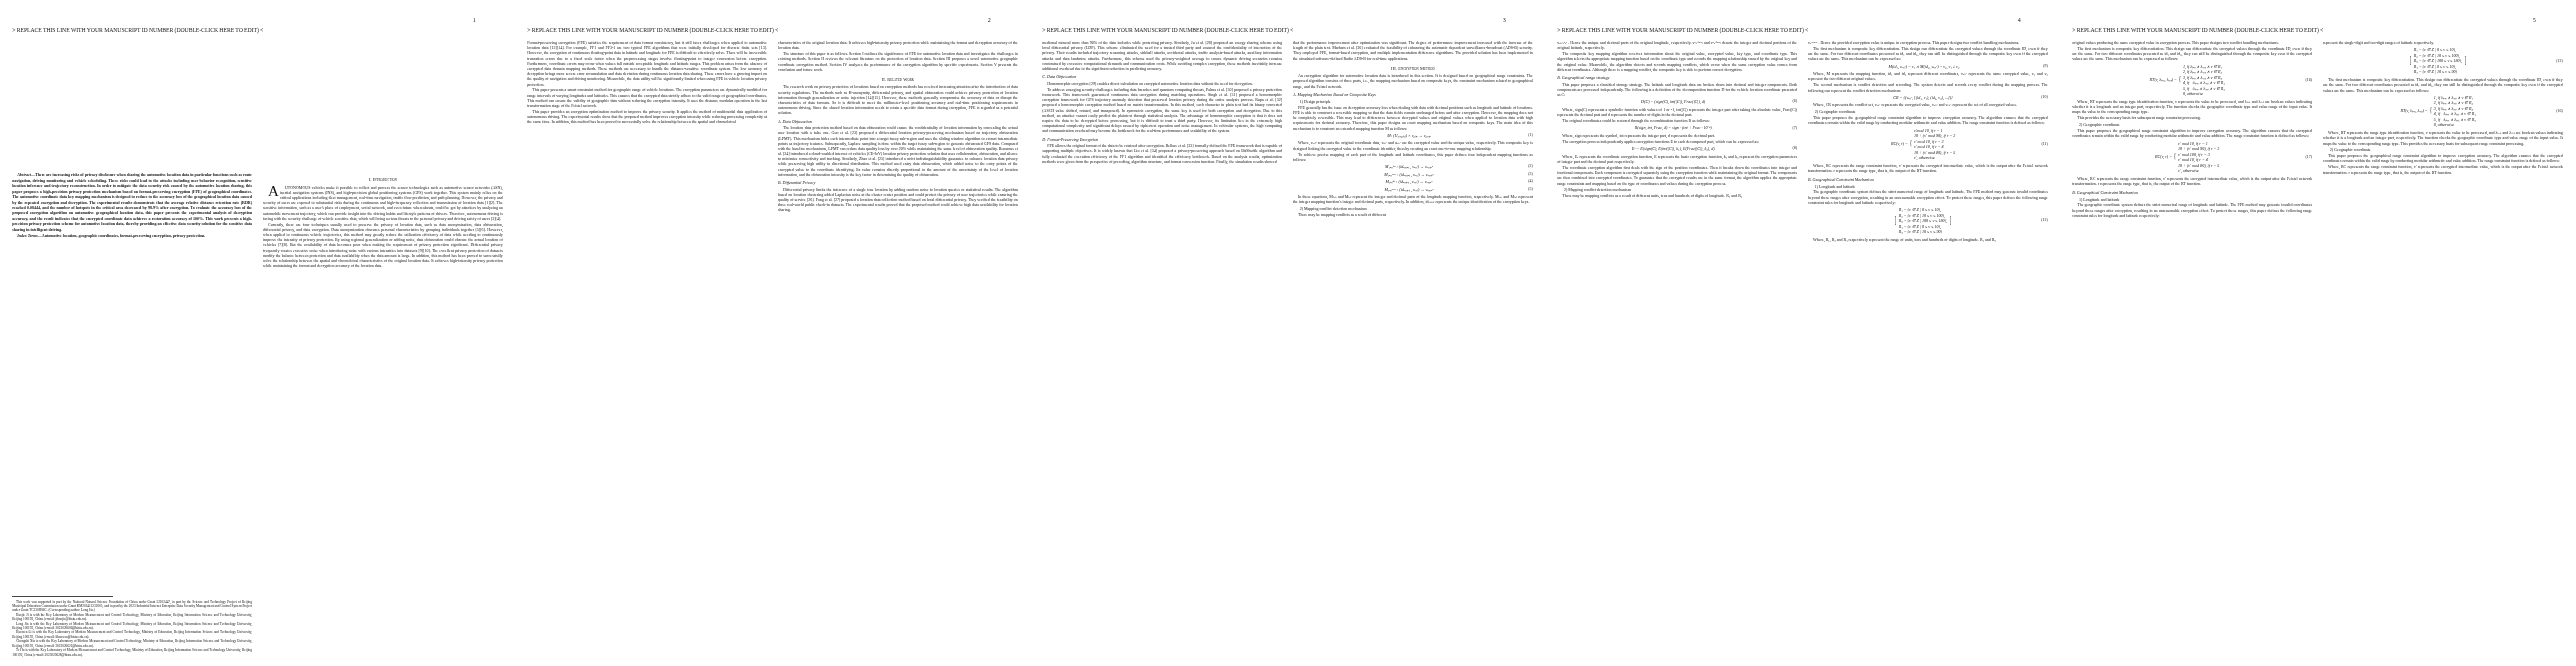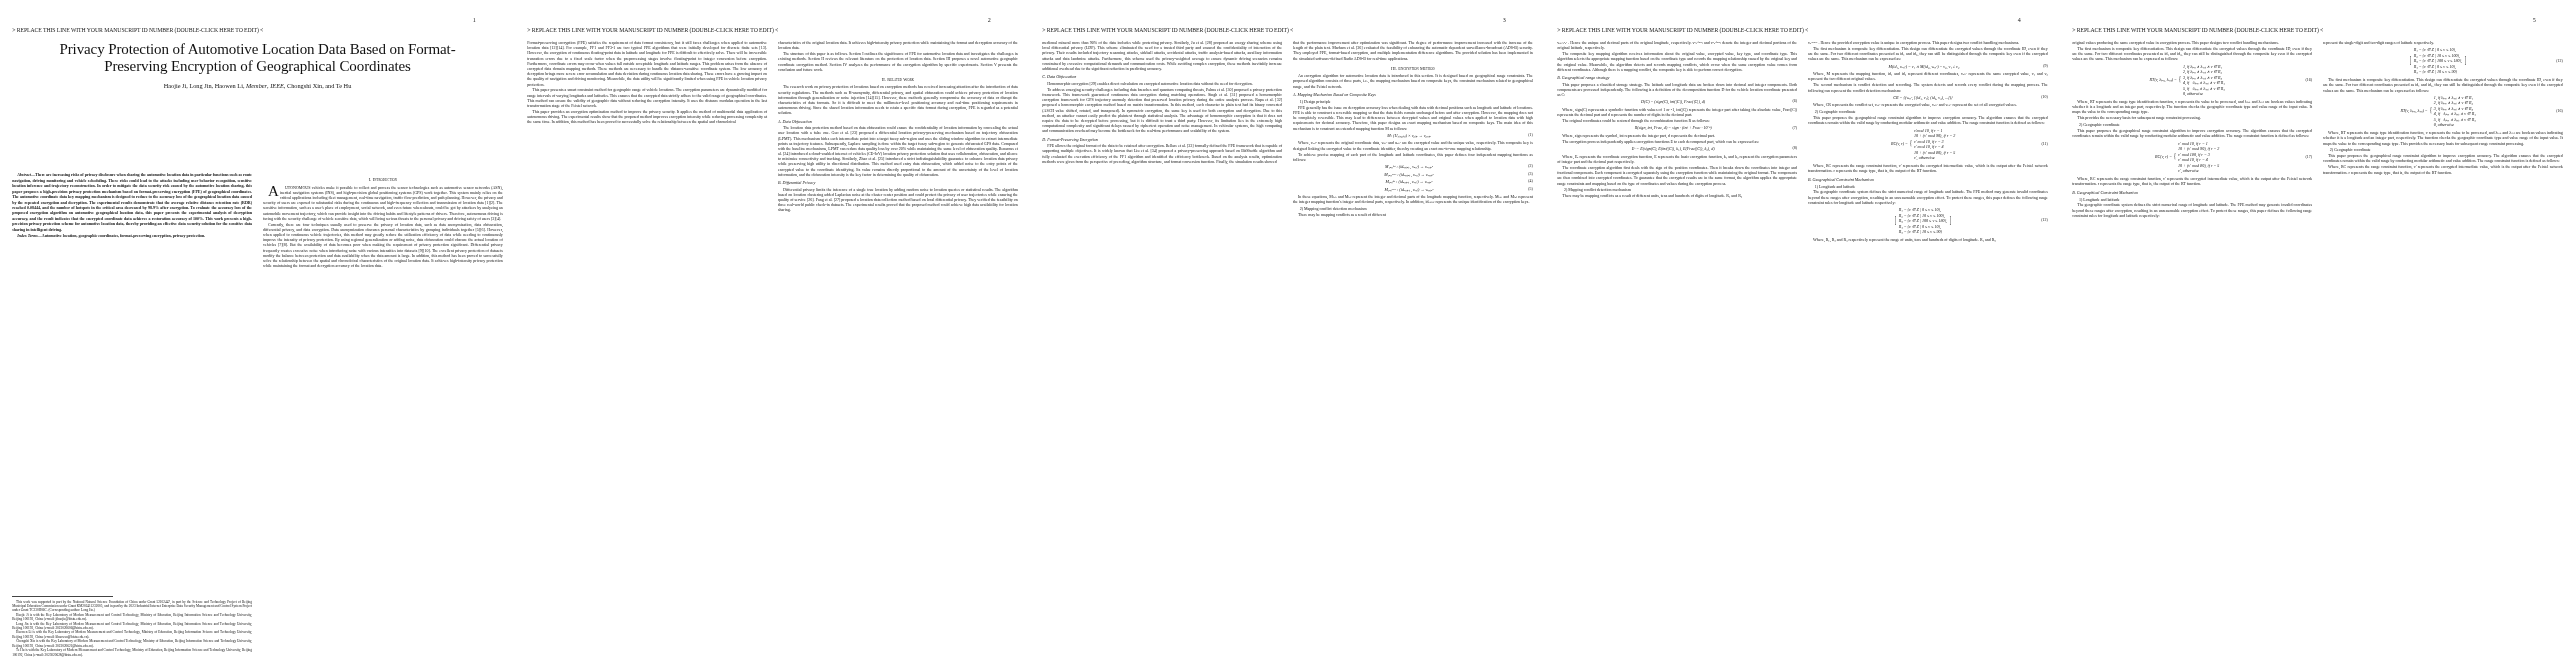--- a/index.html
+++ b/index.html
@@ -216,24 +216,20 @@
 </head>
 <body>
 
 <div id="pages">
 
   <div class="page">
     <div class="page-inner">
       <div class="folio">1</div>
       <div class="runhead">&gt; REPLACE THIS LINE WITH YOUR MANUSCRIPT ID NUMBER (DOUBLE-CLICK HERE TO EDIT) &lt;</div>
 
-      <div class="titleblock">
-        <div class="paper-title">Privacy Protection of Automotive Location Data Based on Format-Preserving Encryption of Geographical Coordinates</div>
-        <div class="authors">Haojie Ji, Long Jin, Haowen Li, <i>Member</i>, <i>IEEE</i>, Chongshi Xin, and Te Hu</div>
-      </div>
 
       <div class="cols p1">
         <div class="col">
           <div style="height:12.2px"></div>
           <p class="abstract"><span class="lead">Abstract</span><span>—There are increasing risks of privacy disclosure when sharing the automotive location data in particular functions such as route navigation, driving monitoring and vehicle scheduling. These risks could lead to the attacks including user behavior recognition, sensitive location inference and trajectory reconstruction. In order to mitigate the data security risk caused by the automotive location sharing, this paper proposes a high-precision privacy protection mechanism based on format-preserving encryption (FPE) of geographical coordinates. The automotive coordinate data key mapping mechanism is designed to reduce to the accuracy loss of the geographical location data caused by the repeated encryption and decryption. The experimental results demonstrate that the average relative distance retention rate (RDR) reached 0.08444, and the number of hotspots in the critical area decreased by 98.9% after encryption. To evaluate the accuracy loss of the proposed encryption algorithm on automotive geographical location data, this paper presents the experimental analysis of decryption accuracy, and the result indicates that the encrypted coordinate data achieves a restoration accuracy of 100%. This work presents a high-precision privacy protection scheme for automotive location data, thereby providing an effective data security solution for the sensitive data sharing in intelligent driving.</span></p>
           <p class="indexterms"><span class="lead">Index Terms</span><span>—Automotive location, geographic coordinates, format-preserving encryption, privacy protection.</span></p>
 
           <div class="bottomnotes">
             <hr class="rule">
             <div class="footnote">

